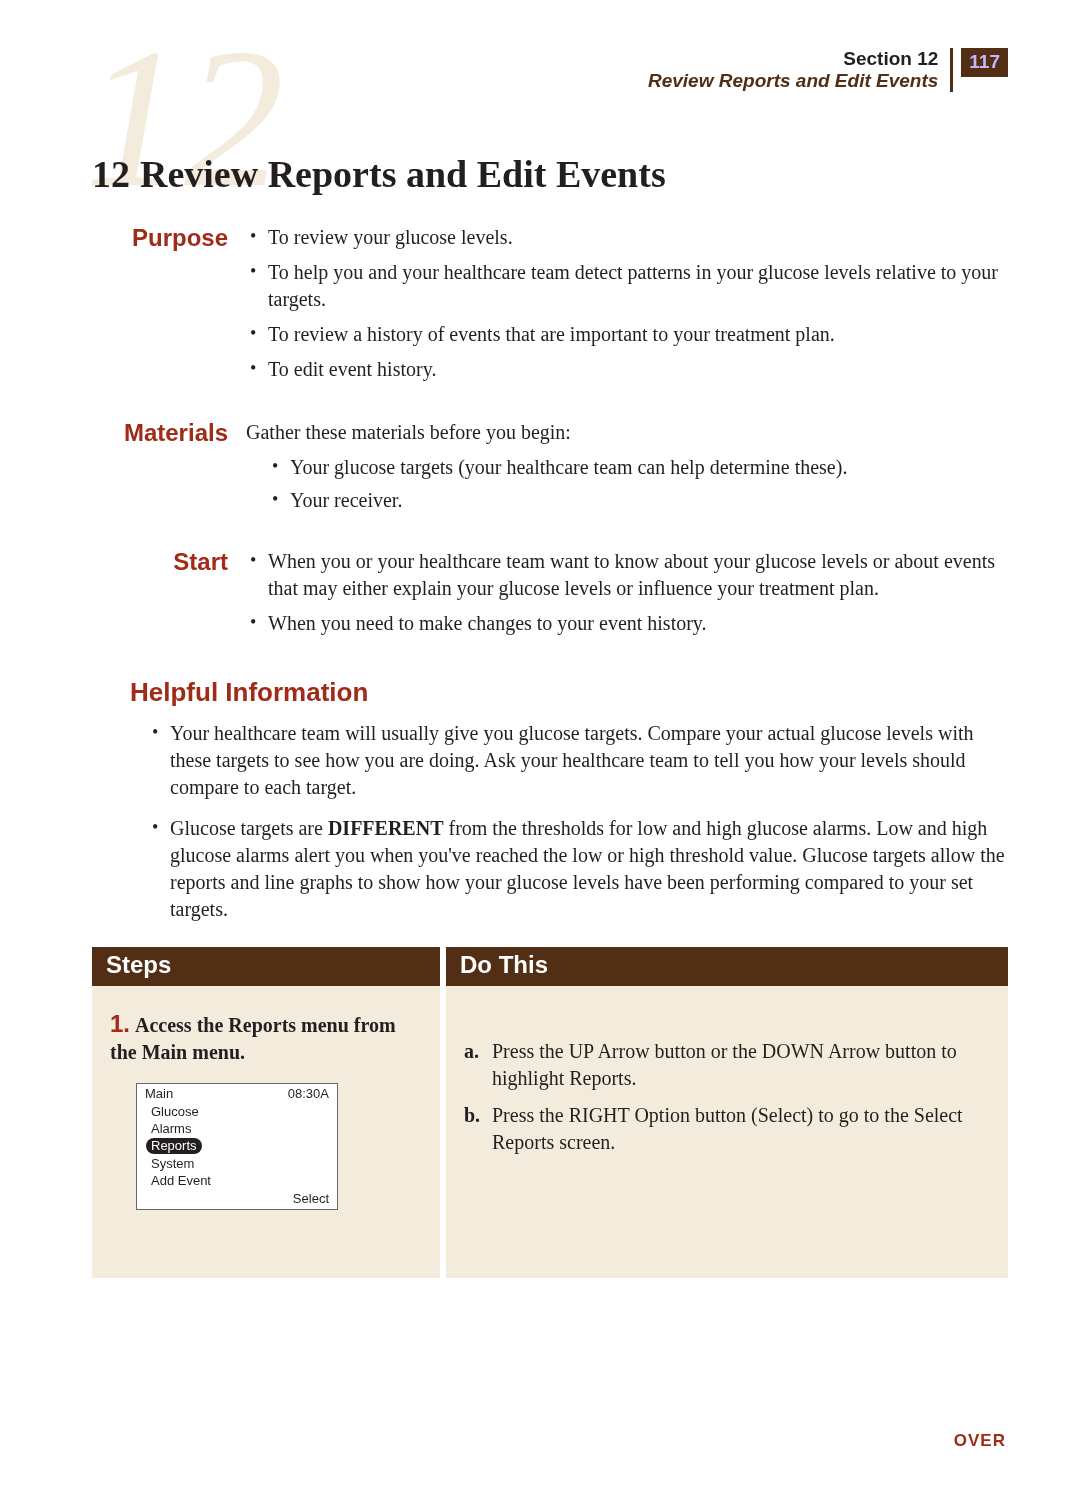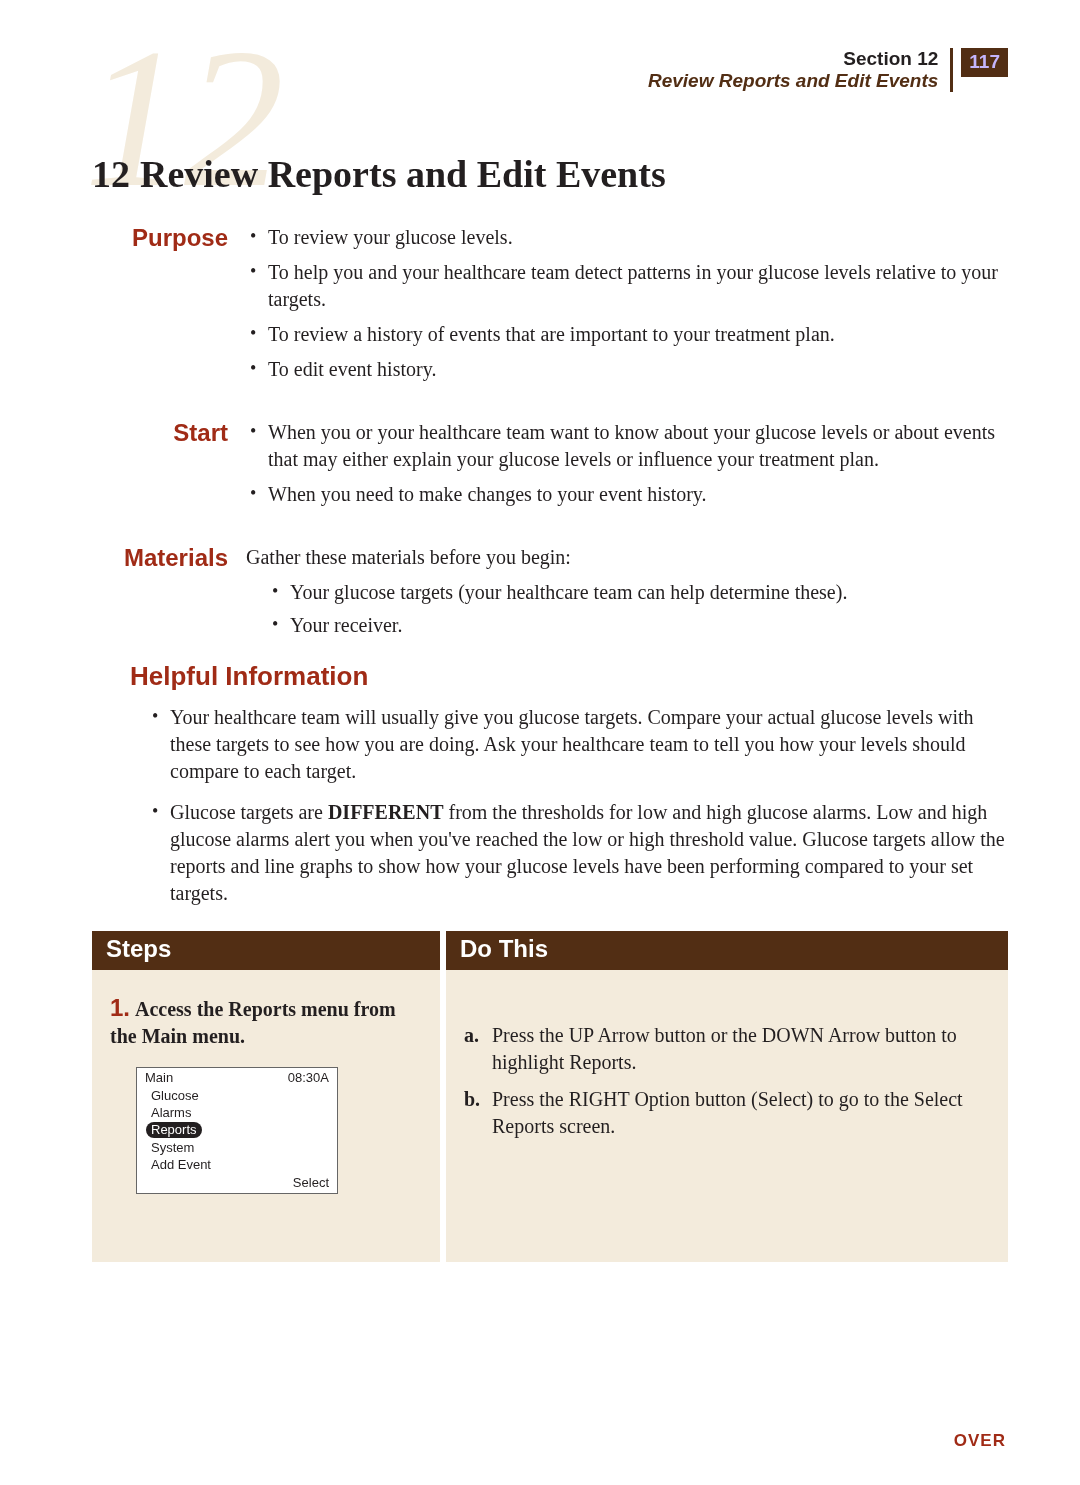--- a/index.html
+++ b/index.html
@@ -141,21 +141,21 @@
     left: 4px;
     top: 0;
     font-size: 18px;
   }
   
   .helpful-heading {
     font-family: 'Myriad Pro', 'Segoe UI', Arial, sans-serif;
     font-weight: 800;
     font-size: 26px;
     color: #a02b16;
-    margin-top: 16px;
+    margin-top: 32px;
     margin-left: 38px;
   }
   .helpful-list {
     margin: 12px 0 0 56px;
     font-size: 20px;
     line-height: 1.35;
     list-style: none;
     padding: 0;
   }
   .helpful-list > li {
@@ -303,36 +303,36 @@
       <ul class="bul">
         <li>To review your glucose levels.</li>
         <li>To help you and your healthcare team detect patterns in your glucose levels relative to your targets.</li>
         <li>To review a history of events that are important to your treatment plan.</li>
         <li>To edit event history.</li>
       </ul>
     </div>
   </div>
 
   <div class="info-row">
-    <div class="info-label">Start</div>
-    <div class="info-body">
-      <ul class="bul">
-        <li>When you or your healthcare team want to know about your glucose levels or about events that may either explain your glucose levels or influence your treatment plan.</li>
-        <li>When you need to make changes to your event history.</li>
-      </ul>
-    </div>
-  </div>
-
-  <div class="info-row">
     <div class="info-label">Materials</div>
     <div class="info-body">
       <p class="materials-intro">Gather these materials before you begin:</p>
       <ul class="nested">
         <li>Your glucose targets (your healthcare team can help determine these).</li>
         <li>Your receiver.</li>
+      </ul>
+    </div>
+  </div>
+
+  <div class="info-row">
+    <div class="info-label">Start</div>
+    <div class="info-body">
+      <ul class="bul">
+        <li>When you or your healthcare team want to know about your glucose levels or about events that may either explain your glucose levels or influence your treatment plan.</li>
+        <li>When you need to make changes to your event history.</li>
       </ul>
     </div>
   </div>
 
   <div class="helpful-heading">Helpful Information</div>
   <ul class="helpful-list">
     <li>
       <span>Your healthcare team will usually give you glucose targets. Compare your actual glucose levels with these targets to see how you are doing. Ask your healthcare team to tell you how your levels should compare to each target.</span>
     </li>
     <li>

